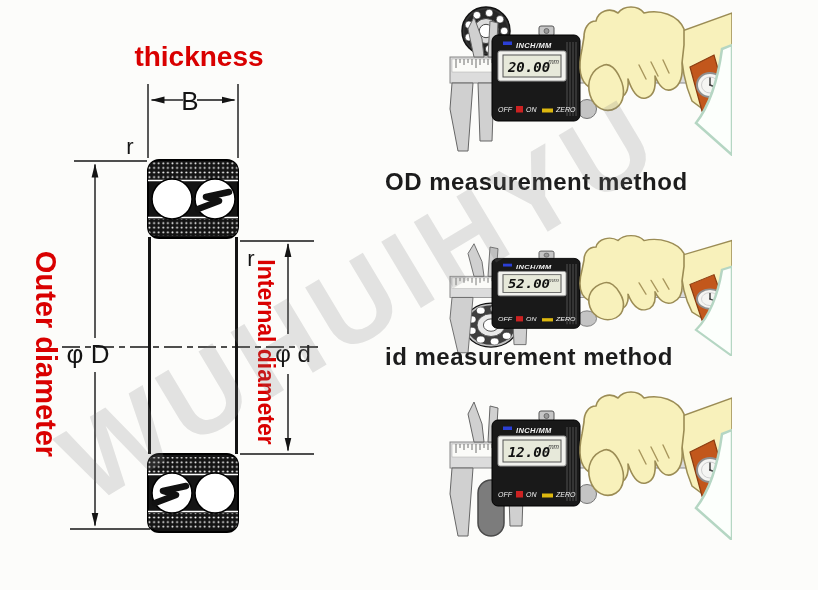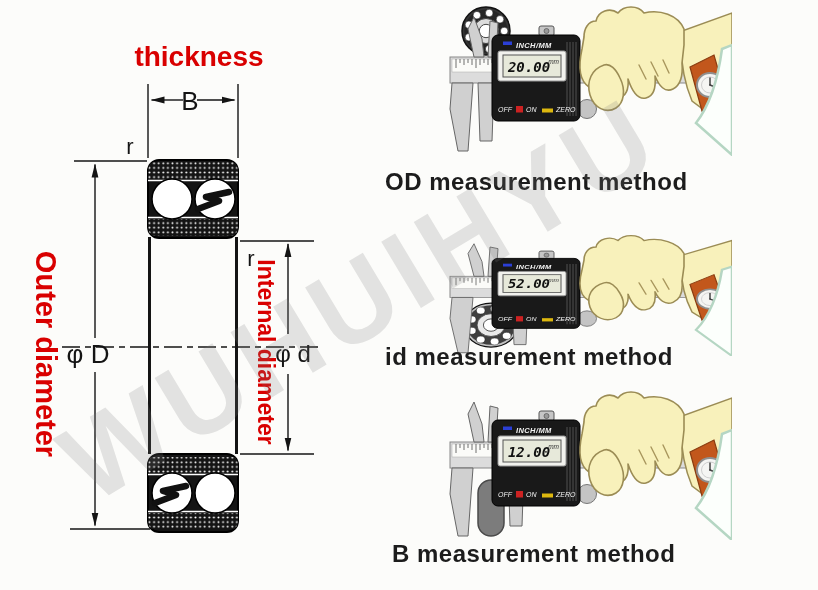--- a/index.html
+++ b/index.html
@@ -294,15 +294,14 @@
       <ellipse cx="318" cy="80" rx="8.5" ry="8" fill="none" stroke="#cfcfcf" stroke-width="1"></ellipse>
       <path d="M318,80 L318,72.5 M318,80 L323,82" stroke="#444" stroke-width="1.5"></path>
       <circle cx="318" cy="80" r="1" fill="#444"></circle>
     </g>
     <path d="M330,44 L340,40 L340,150 L304,118 C318,100 326,74 330,44 Z" fill="#fcfffc" stroke="#b5d6c3" stroke-width="2.5"></path>
     <path d="M292,24 C286,10 268,4 252,8 C246,0 232,0 226,8 C218,2 206,6 204,16 C196,16 192,24 192,32 L190,44 C186,62 188,76 197,82 C203,86 209,83 210,74 C212,86 218,94 226,93 C234,92 237,84 236,74 C240,86 246,95 254,93 C262,91 264,82 263,71 C267,81 273,88 281,84 C289,80 291,70 290,58 L292,40 Z" fill="#f8f1bb" stroke="#9b8c55" stroke-width="1.6" stroke-linejoin="round"></path>
     <path d="M212,60 C200,64 194,76 198,90 C202,103 214,109 224,103 C232,98 234,85 228,73 C224,64 218,58 212,60 Z" fill="#f8f1bb" stroke="#9b8c55" stroke-width="1.6"></path>
     <path d="M247,60 L254,74 M259,57 L266,71 M271,55 L277,68" stroke="#a8965d" stroke-width="1.4" stroke-linecap="round" fill="none"></path>
   </g>
 </svg></div>
-  <div class="caption" style="left:392px;top:540px;width:345px;">B measurement method</div>
 
 </div>
 
 </body></html>

